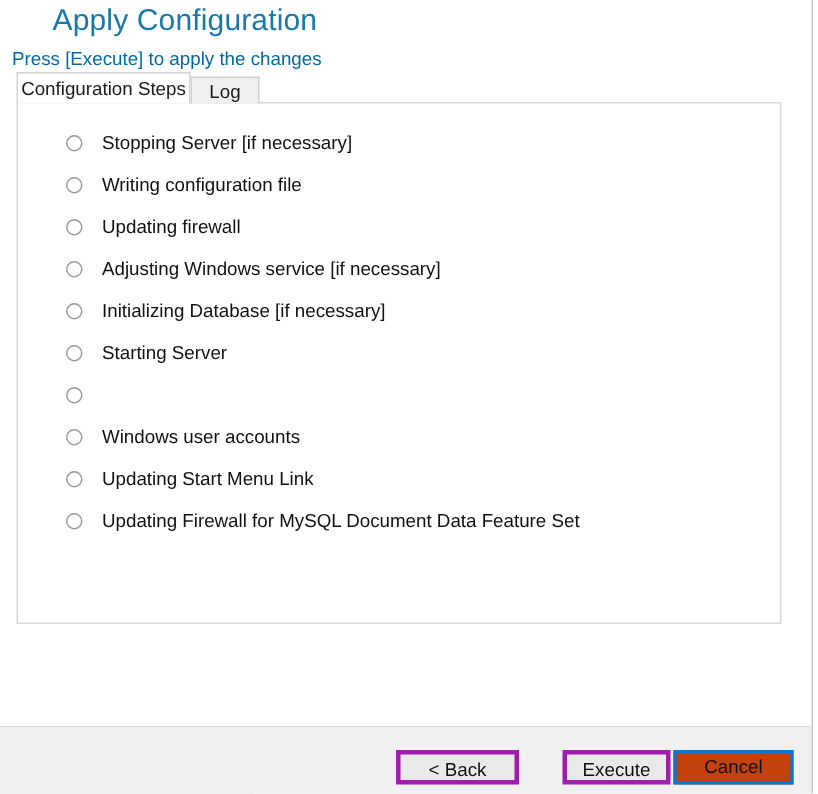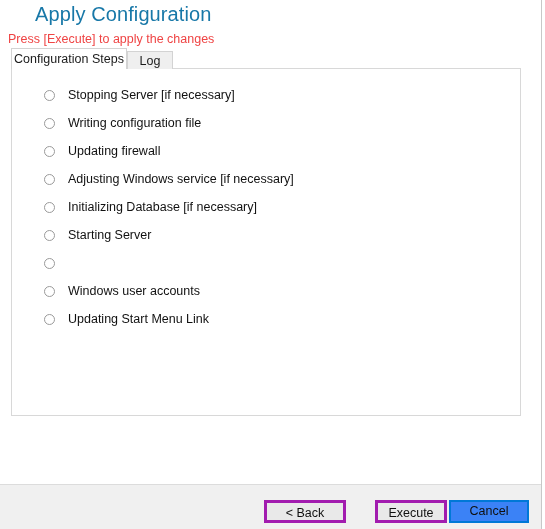--- a/index.html
+++ b/index.html
@@ -40,21 +40,21 @@
     font-weight: 400;
     color: #1878a8;
     letter-spacing: 0.1px;
     white-space: nowrap;
     margin-left: 24px;
   }
   #page-subtitle {
     position: absolute;
     left: 8px; top: 32px;
     font-size: 12.5px;
-    color: #ef4444;
+    color: #0369a1;
     white-space: nowrap;
   }
 
   
   #tabstrip {
     position: absolute;
     left: 11px; top: 48px;
     width: 510px; height: 21px;
   }
   .tab {
@@ -154,21 +154,21 @@
     padding: 0;
     line-height: 21px;
     text-align: center;
     cursor: default;
   }
   #btn-back   { left: 264px; width: 82px; }
   #btn-execute{ left: 355px; width: 72px; margin-left: 20px; }
   #btn-cancel {
     left: 449px;
     width: 80px;
-    background: #3b82f6;
+    background: #c2410c;
     border: 2px solid #0078d7;
     line-height: 19px;
   }
 </style>
 </head>
 <body>
 
 <div id="window">
 
   <div id="page-title">Apply Configuration</div>
@@ -213,20 +213,24 @@
           <span class="radio"></span>
         </div>
         <div class="step-row">
           <span class="radio"></span>
           <span class="step-label">Windows user accounts</span>
         </div>
         <div class="step-row">
           <span class="radio"></span>
           <span class="step-label">Updating Start Menu Link</span>
         </div>
+        <div class="step-row">
+          <span class="radio"></span>
+          <span class="step-label">Updating Firewall for MySQL Document Data Feature Set</span>
+        </div>
       </div>
   </div>
 
   <div id="footer-sep"></div>
   <div id="footer">
     <button class="btn" id="btn-back">&lt; Back</button>
     <button class="btn" id="btn-execute">Execute</button>
     <button class="btn" id="btn-cancel">Cancel</button>
   </div>
 

